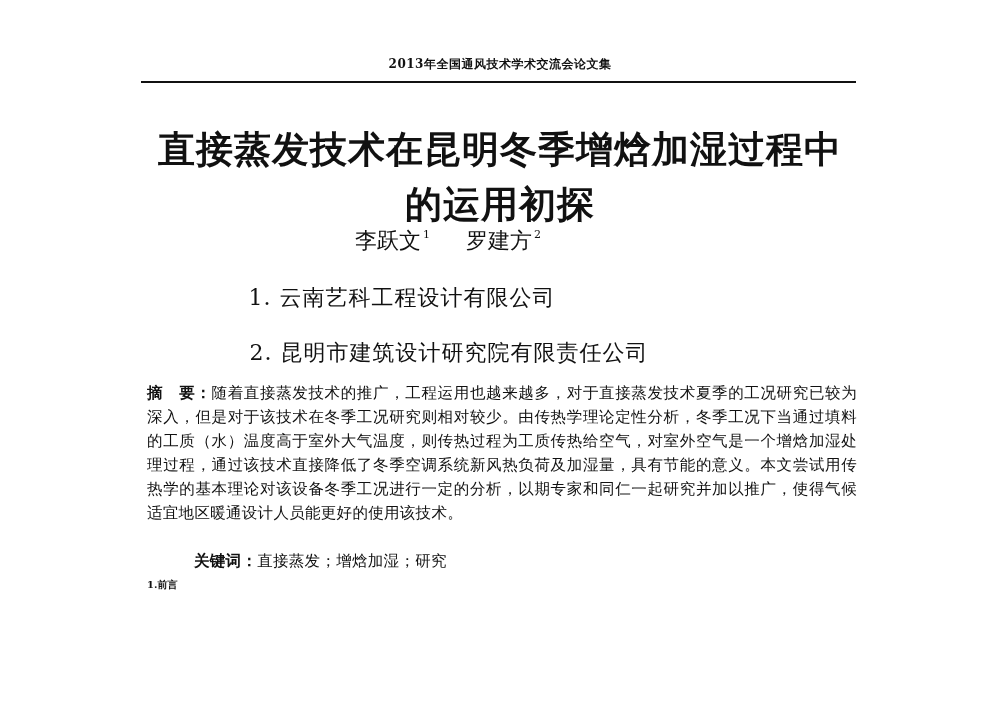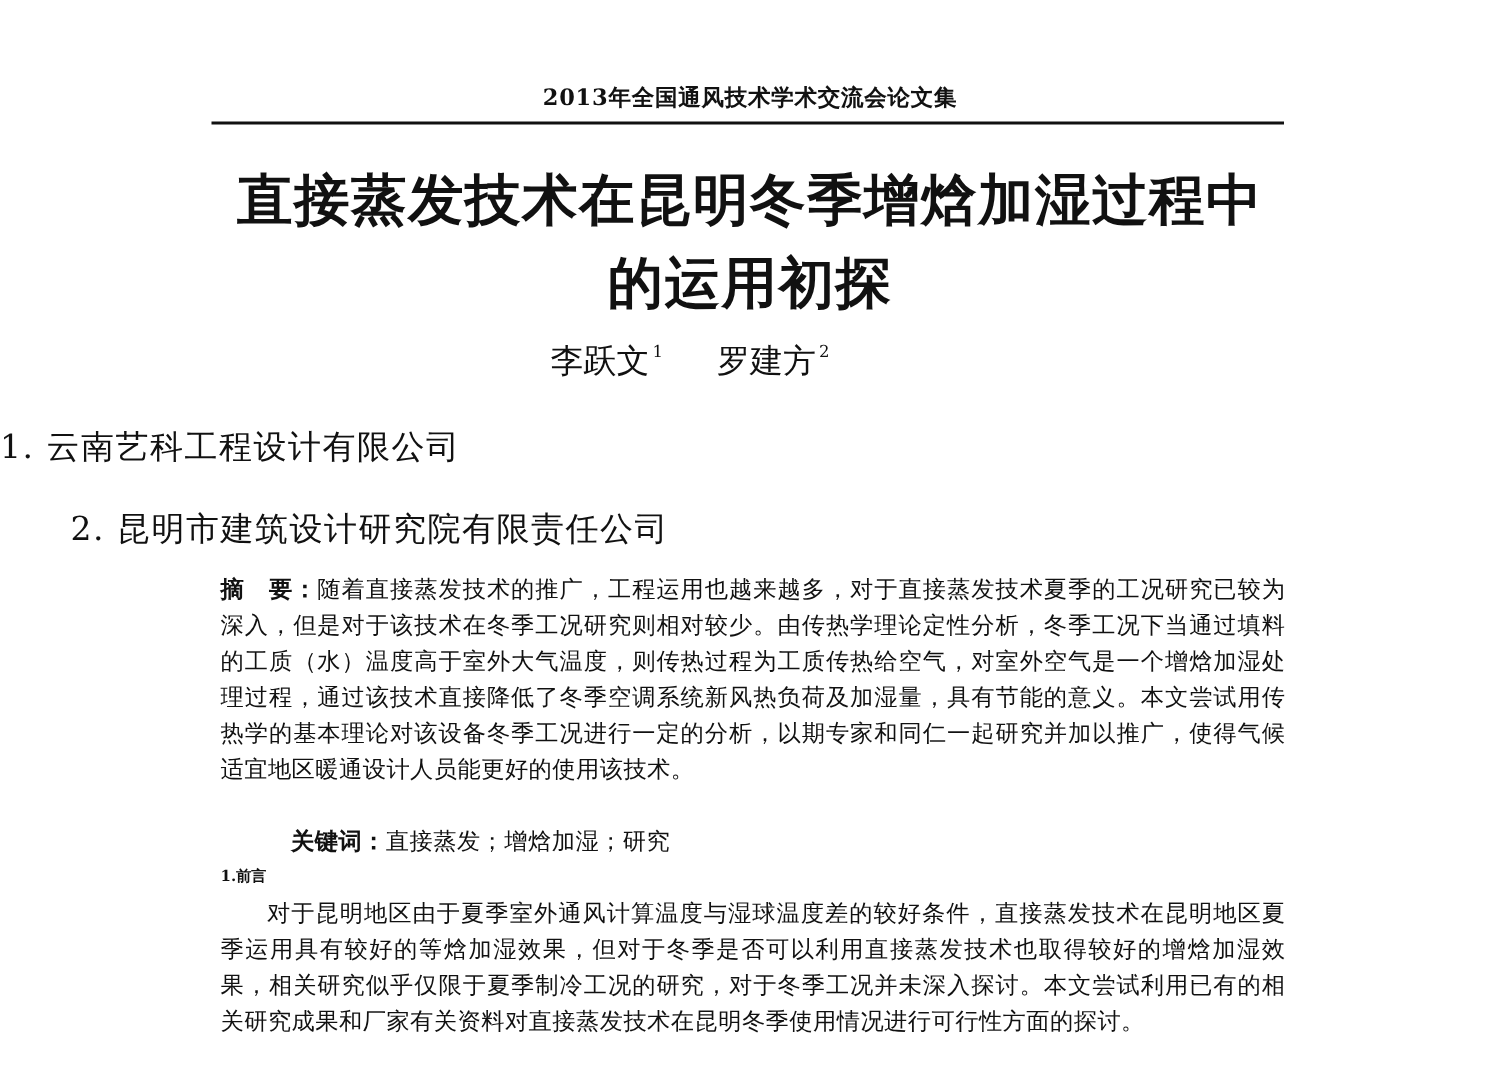--- a/index.html
+++ b/index.html
@@ -18,62 +18,62 @@
     .page {
       position: absolute;
       left: 0; top: 0;
       width: 1000px; height: 726px;
     }
     .running-header {
       position: absolute;
       left: 0; width: 1000px;
       top: 56px;
       text-align: center;
-      font-size: 15px;
+      font-size: 12px;
       font-weight: bold;
       letter-spacing: 0.5px;
     }
     .header-rule {
       position: absolute;
       left: 141px;
       top: 81px;
       width: 715px;
       height: 2px;
       background: #111111;
     }
     .title {
       position: absolute;
       left: 0; width: 1000px;
-      top: 106px;
+      top: 122px;
       text-align: center;
       font-size: 37px;
       line-height: 55px;
       font-weight: bold;
       letter-spacing: 1px;
     }
     .authors {
       position: absolute;
-      left: 16px; width: 888px;
+      left: 4px; width: 888px;
       top: 226px;
       text-align: center;
       font-size: 22px;
     }
     .authors sup {
       font-size: 11px;
       vertical-align: 10px;
       margin-left: 2px;
     }
     .author-sep {
       display: inline-block;
       width: 22px;
     }
     .affil {
       position: absolute;
       left: 0; width: 804px;
-      text-align: left;
+      text-align: center;
       font-size: 22px;
       letter-spacing: 1px;
     }
     .affil-1 { top: 283px; }
     .affil-2 { top: 338px; margin-left: 47px; }
     .body-text {
       position: absolute;
       left: 147px;
       width: 710px;
       font-size: 15.5px;
@@ -120,15 +120,14 @@
 
   <div class="affil affil-1">1. 云南艺科工程设计有限公司</div>
   <div class="affil affil-2">2. 昆明市建筑设计研究院有限责任公司</div>
 
   <div class="body-text abstract"><span class="bold-label">摘　要：</span><span>随着直接蒸发技术的推广，工程运用也越来越多，对于直接蒸发技术夏季的工况研究已较为深入，但是对于该技术在冬季工况研究则相对较少。由传热学理论定性分析，冬季工况下当通过填料的工质（水）温度高于室外大气温度，则传热过程为工质传热给空气，对室外空气是一个增焓加湿处理过程，通过该技术直接降低了冬季空调系统新风热负荷及加湿量，具有节能的意义。本文尝试用传热学的基本理论对该设备冬季工况进行一定的分析，以期专家和同仁一起研究并加以推广，使得气候适宜地区暖通设计人员能更好的使用该技术。</span></div>
 
   <div class="body-text keywords"><span class="bold-label">关键词：</span><span>直接蒸发；增焓加湿；研究</span></div>
 
   <div class="section-heading">1.前言</div>
 
-  <div class="body-text intro">对于昆明地区由于夏季室外通风计算温度与湿球温度差的较好条件，直接蒸发技术在昆明地区夏季运用具有较好的等焓加湿效果，但对于冬季是否可以利用直接蒸发技术也取得较好的增焓加湿效果，相关研究似乎仅限于夏季制冷工况的研究，对于冬季工况并未深入探讨。本文尝试利用已有的相关研究成果和厂家有关资料对直接蒸发技术在昆明冬季使用情况进行可行性方面的探讨。</div>
 
 </div>
 
 </body></html>

